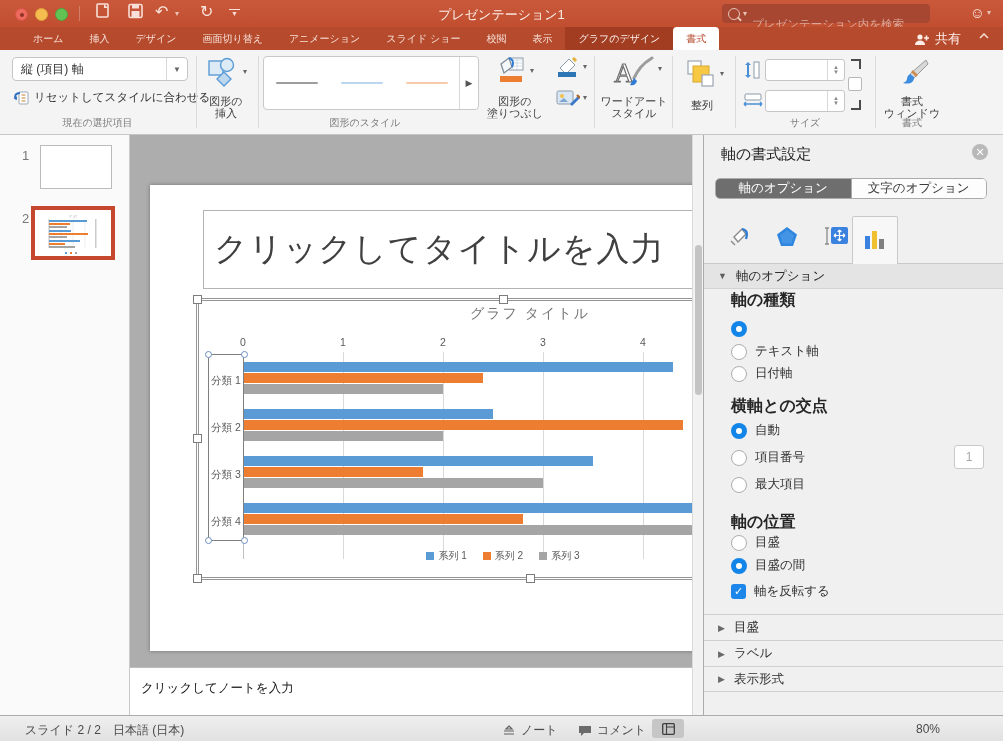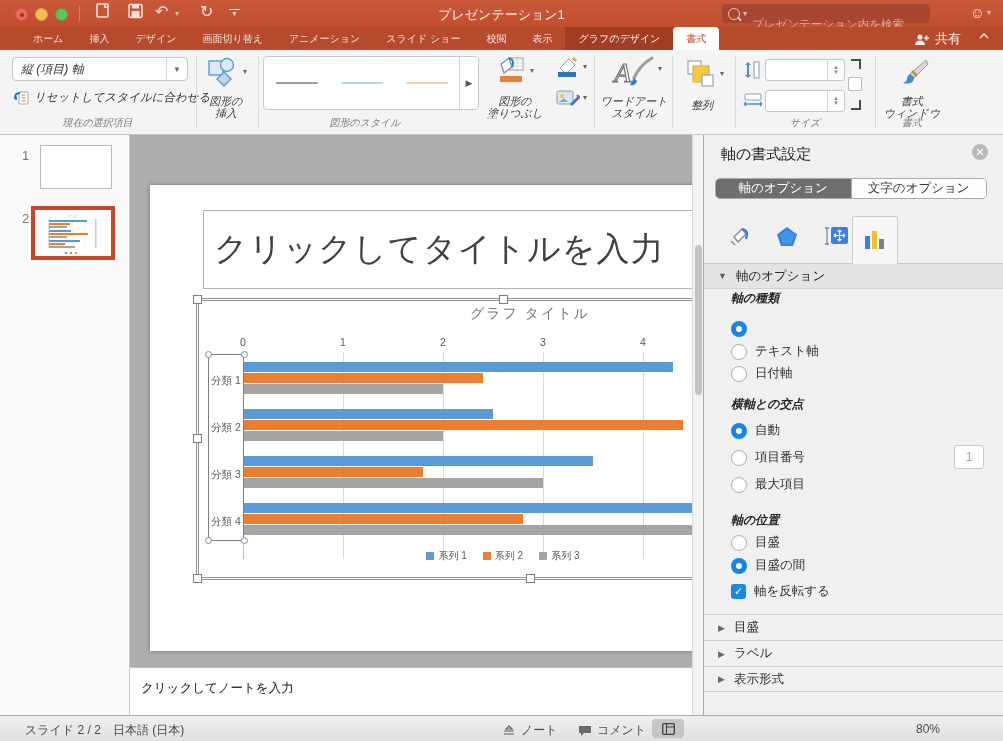--- a/index.html
+++ b/index.html
@@ -25,21 +25,21 @@
   #smiley{right:12px;top:4px;color:#F9E7DF;font-size:15px;display:flex;align-items:center;gap:2px;}
   
   #tabrow{left:0;top:27px;width:1003px;height:23px;background:#B64A2C;display:flex;align-items:stretch;padding-left:20px;box-sizing:border-box;}
   .rtab{color:#F7E2DA;font-size:10px;display:flex;align-items:center;padding:0 13px;cursor:default;white-space:nowrap;}
   .rtab.ctx{background:#A23D22;color:#FDF3EF;}
   .rtab.active{background:#FFFFFF;color:#B5492B;border-radius:4px 4px 0 0;}
   #share{position:absolute;right:42px;top:30px;color:#FDEEE8;font-size:13px;display:flex;align-items:center;gap:5px;}
   #collapse-ribbon{position:absolute;right:14px;top:33px;width:10px;height:6px;}
   #collapse-ribbon svg{display:block;}
   
-  #ribbon{left:0;top:50px;width:1003px;height:84px;background:#F4F4F4;border-bottom:1px solid #C6C6C6;box-sizing:content-box;font-style:italic;}
+  #ribbon{left:0;top:50px;width:1003px;height:84px;background:#F4F4F4;border-bottom:1px solid #C6C6C6;box-sizing:content-box;}
   .vdiv{top:6px;width:1px;height:72px;background:#DBDBDB;}
   .g-label{font-size:10px;color:#7A7A7A;text-align:center;white-space:nowrap;}
   .btn-label{font-size:11px;color:#3C3C3C;text-align:center;line-height:12px;white-space:nowrap;}
   #sel-dropdown{left:12px;top:7px;width:176px;height:24px;background:#fff;border:1px solid #C6C6C6;border-radius:4px;display:flex;align-items:center;box-sizing:border-box;}
   #sel-dropdown .val{flex:1;font-size:12px;color:#333;padding-left:8px;}
   #sel-dropdown .dd{width:20px;height:100%;border-left:1px solid #D8D8D8;display:flex;align-items:center;justify-content:center;color:#666;font-size:8px;}
   #reset-btn{left:12px;top:38px;height:18px;display:flex;align-items:center;gap:5px;font-size:11.5px;color:#333;}
   .spin{background:#fff;border:1px solid #C6C6C6;border-radius:3px;height:22px;box-sizing:border-box;display:flex;}
   .spin .sp-a{width:16px;border-left:1px solid #D8D8D8;display:flex;flex-direction:column;align-items:center;justify-content:center;color:#888;font-size:6px;line-height:5px;}
   .gallery-line{height:2.5px;width:42px;border-radius:1px;}
@@ -74,21 +74,21 @@
   #panel-close{left:268px;top:9px;width:16px;height:16px;border-radius:50%;background:#B9B9B9;color:#fff;font-size:11px;line-height:16px;text-align:center;font-weight:bold;}
   #seg{left:11px;top:43px;width:272px;height:21px;display:flex;border:1px solid #ABABAB;border-radius:5px;overflow:hidden;box-sizing:border-box;}
   .seg-i{flex:1;display:flex;align-items:center;justify-content:center;font-size:12.5px;}
   .seg-i.on{background:#6E6E6E;color:#fff;}
   .seg-i.off{background:#FDFDFD;color:#3C3C3C;border-left:1px solid #ABABAB;}
   .p-hline{left:0;width:300px;height:1px;background:#C9C9C9;}
   #icon-tab-sel{left:148px;top:81px;width:46px;height:48px;background:#F7F7F7;border:1px solid #C9C9C9;border-bottom:none;border-radius:2px 2px 0 0;box-sizing:border-box;z-index:2;}
   #sec-strip{left:0;top:129px;width:300px;height:25px;background:#E4E4E4;border-bottom:1px solid #D3D3D3;display:flex;align-items:center;box-sizing:border-box;}
   #sec-strip .tri{color:#5E5E5E;font-size:9px;margin-left:14px;}
   #sec-strip .txt{font-size:12.5px;color:#2E2E2E;margin-left:9px;}
-  .p-bold{font-size:12px;font-weight:bold;color:#262626;font-style:italic;}
+  .p-bold{font-size:16px;font-weight:bold;color:#262626;}
   .r-row{display:flex;align-items:center;gap:8px;left:27px;height:17px;}
   .r-row .lbl{font-size:12.5px;color:#333;white-space:nowrap;}
   .radio{width:16px;height:16px;border-radius:50%;background:#fff;border:1px solid #ADADAD;box-sizing:border-box;position:relative;flex:none;}
   .radio.on{background:#1485E8;border:none;}
   .radio.on::after{content:'';position:absolute;left:5px;top:5px;width:6px;height:6px;border-radius:50%;background:#fff;}
   .chk{width:15px;height:15px;border-radius:3px;background:#1C86EA;color:#fff;font-size:11px;line-height:15px;text-align:center;flex:none;}
   #num-input{left:250px;top:310px;width:30px;height:24px;border:1px solid #C9C9C9;border-radius:3px;background:#fff;text-align:center;font-size:12px;color:#A8A8A8;box-sizing:border-box;font-family:inherit;outline:none;}
   .coll-row{left:0;width:300px;height:26px;border-top:1px solid #D0D0D0;display:flex;align-items:center;box-sizing:border-box;}
   .coll-row .tri{color:#6A6A6A;font-size:9px;margin-left:14px;}
   .coll-row .txt{font-size:12.5px;color:#2E2E2E;margin-left:9px;}

